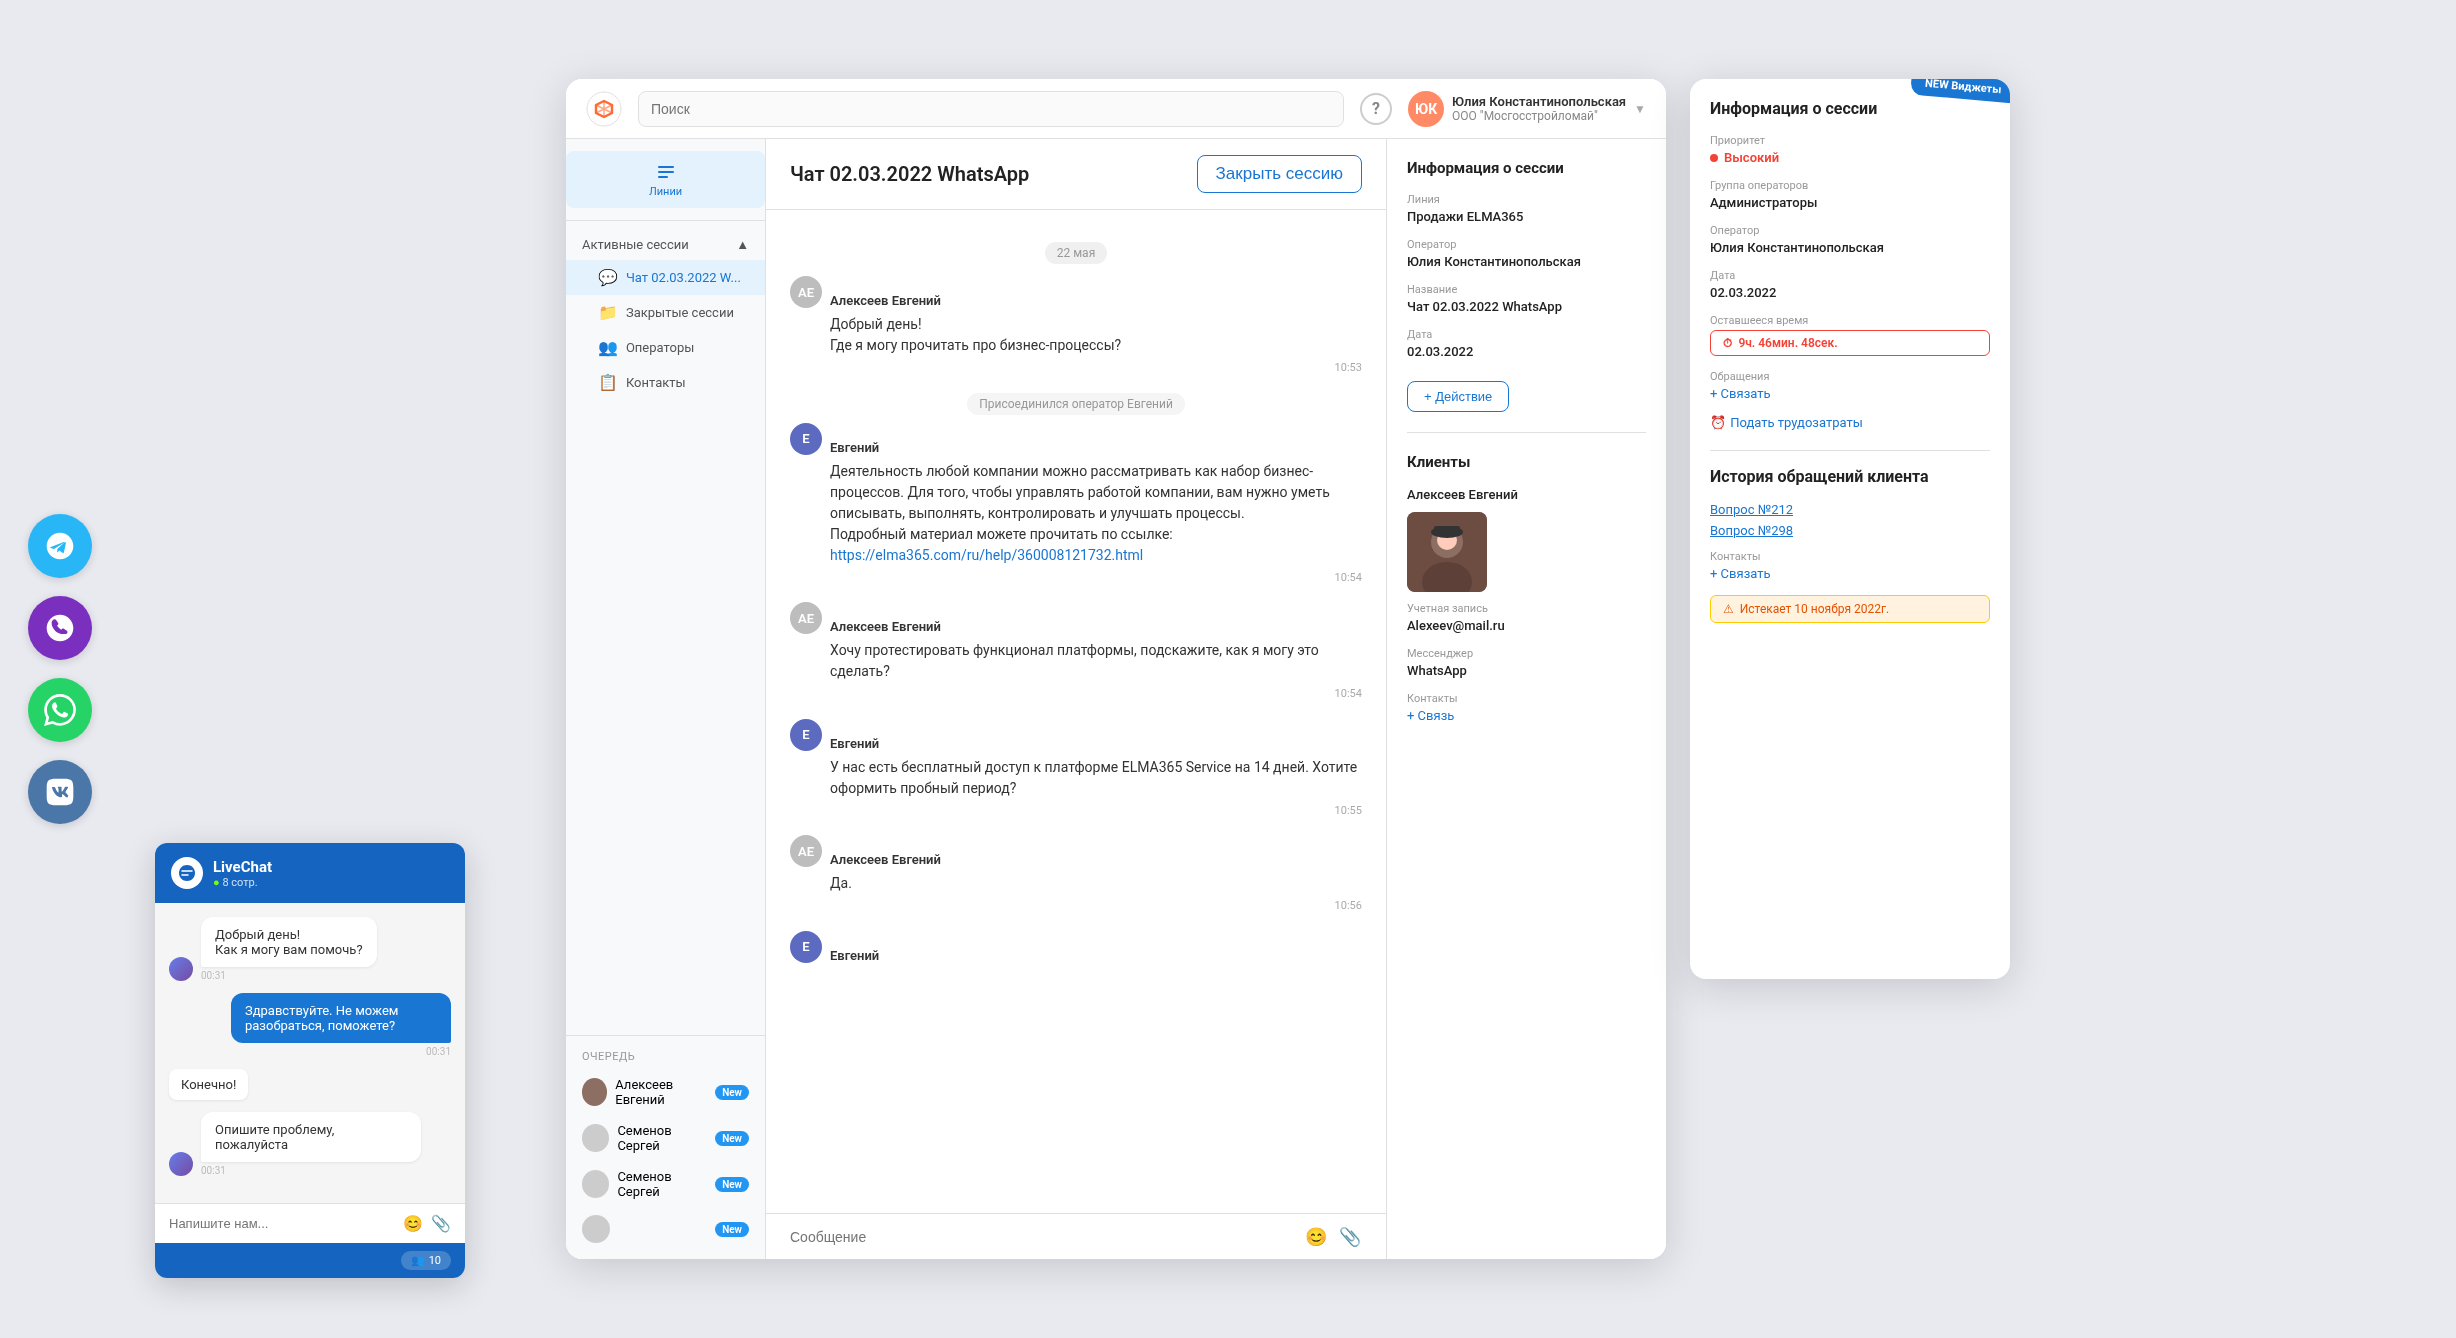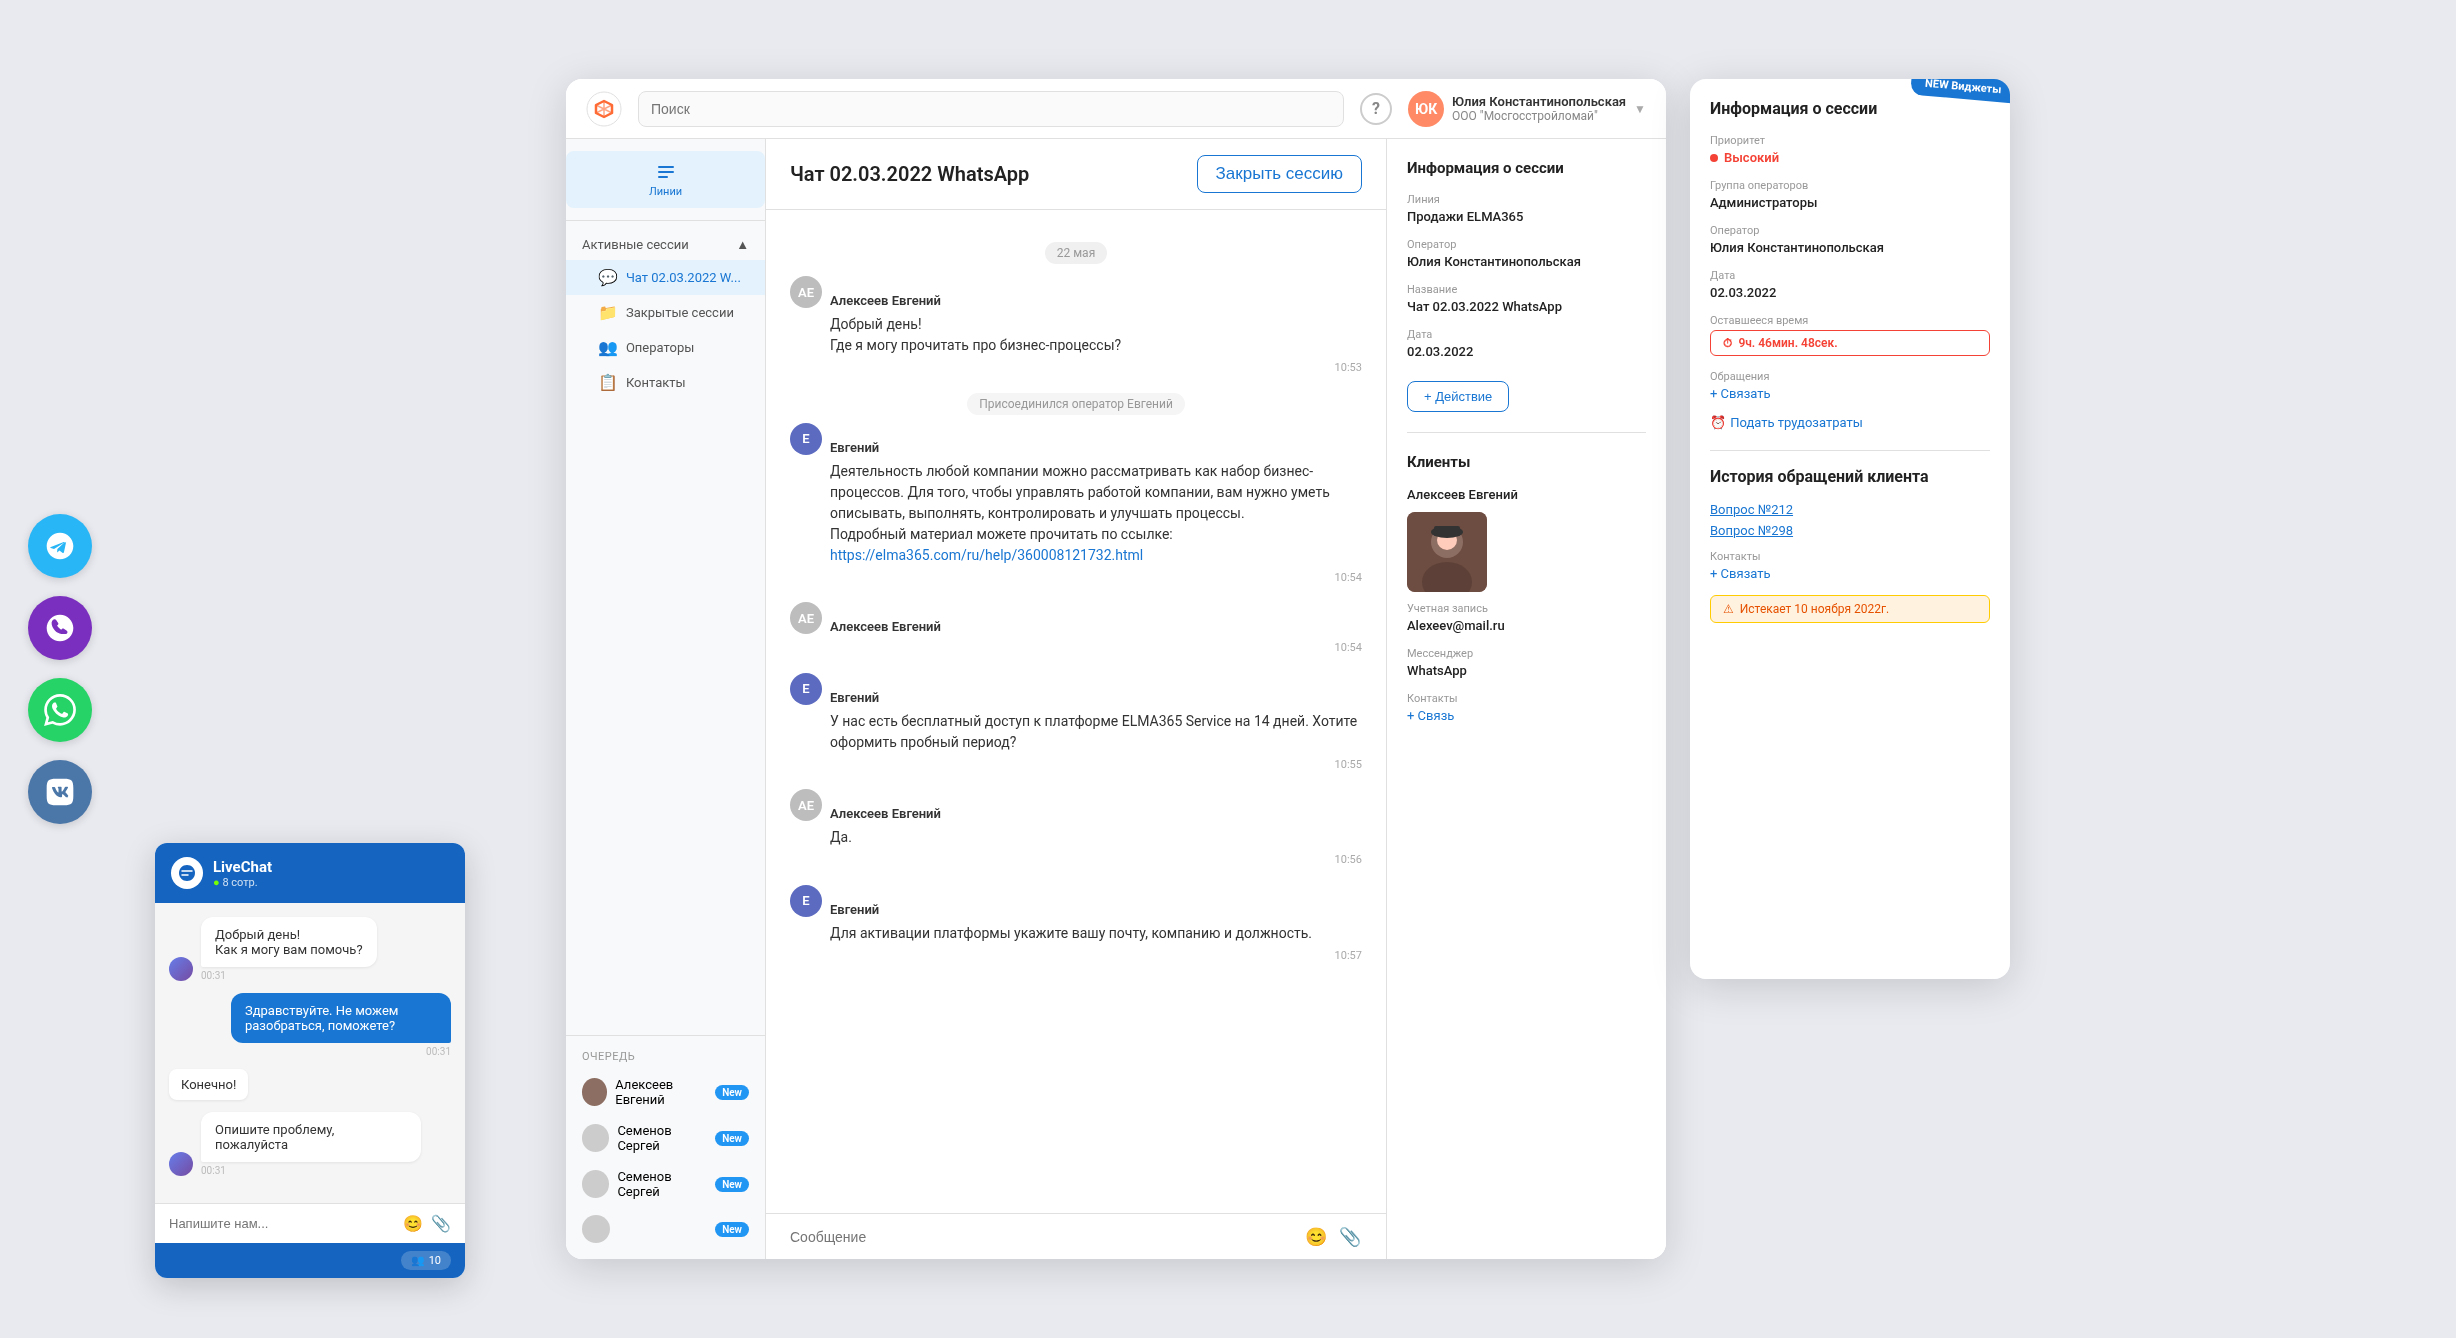--- a/index.html
+++ b/index.html
@@ -756,20 +756,21 @@
               <div class="message-time">10:54</div>
             </div>
           </div>
 
           <div class="message-group">
             <div class="message-sender">
               <div class="msg-avatar">АЕ</div>
               <span class="sender-name">Алексеев Евгений</span>
             </div>
             <div class="message-bubble">
+              <div>Хочу протестировать функционал платформы, подскажите, как я могу это сделать?</div>
               <div class="message-time">10:54</div>
             </div>
           </div>
 
           <div class="message-group">
             <div class="message-sender">
               <div class="msg-avatar operator">Е</div>
               <span class="sender-name">Евгений</span>
             </div>
             <div class="message-bubble">
@@ -786,24 +787,20 @@
             <div class="message-bubble">
               <div>Да.</div>
               <div class="message-time">10:56</div>
             </div>
           </div>
 
           <div class="message-group">
             <div class="message-sender">
               <div class="msg-avatar operator">Е</div>
               <span class="sender-name">Евгений</span>
-            </div>
-            <div class="message-bubble">
-              <div>Для активации платформы укажите вашу почту, компанию и должность.</div>
-              <div class="message-time">10:57</div>
             </div>
           </div>
         </div>
 
         <div class="chat-input-area">
           <input class="chat-input" type="text" placeholder="Сообщение" style="">
           <span class="input-action-icon">😊</span>
           <span class="input-action-icon">📎</span>
         </div>
       </div>

